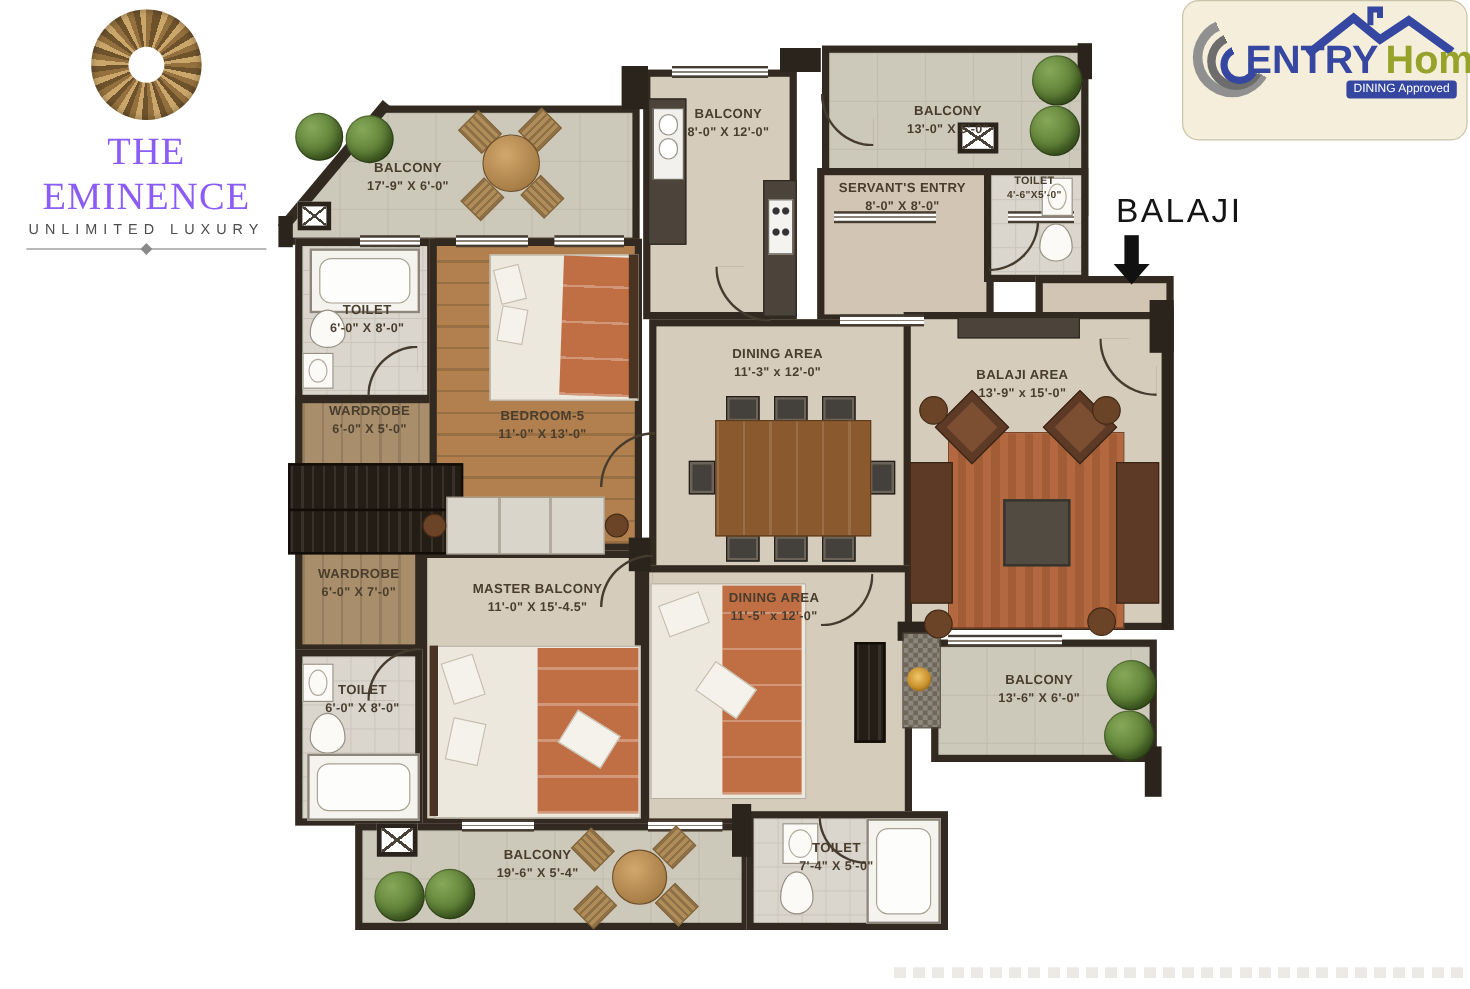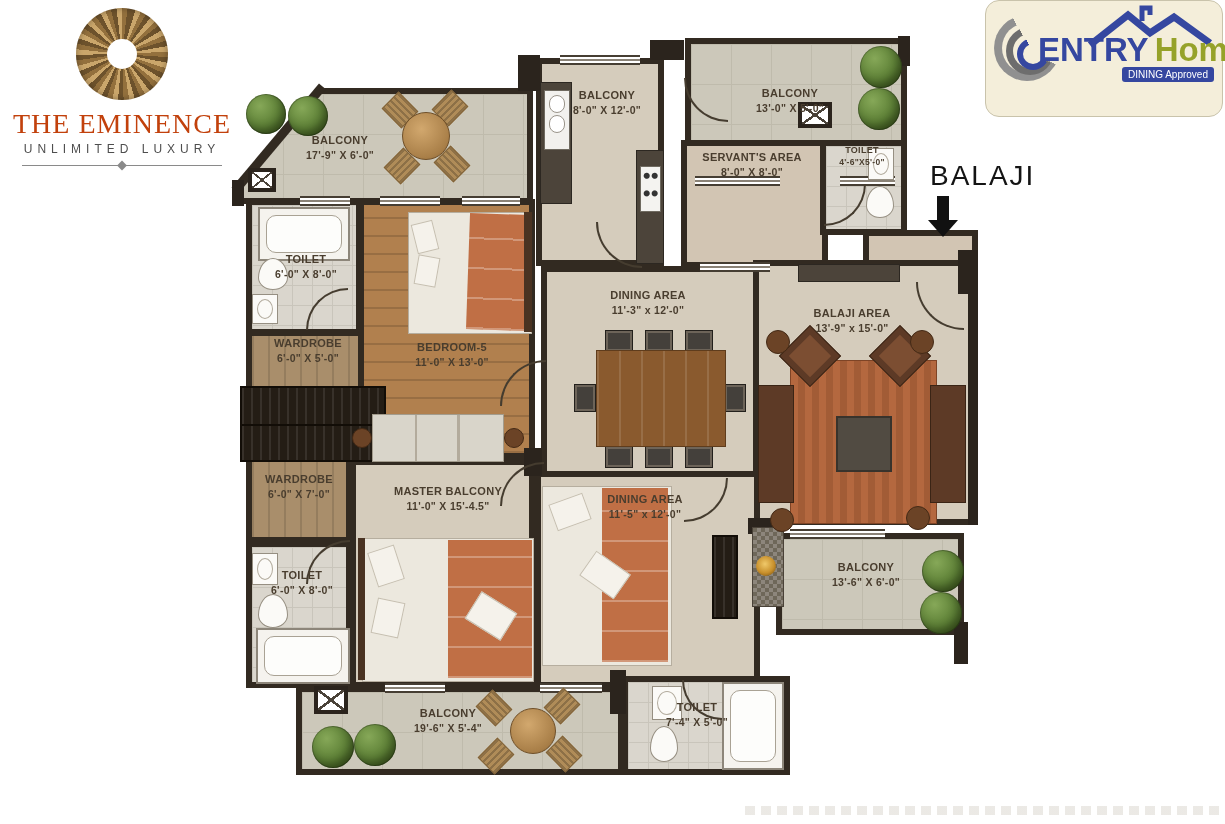--- a/index.html
+++ b/index.html
@@ -94,22 +94,22 @@
   .entry-arrow{position:absolute;left:928px;top:196px;width:30px;z-index:40;}
   .entry-arrow .shaft{width:12px;height:24px;background:#111;margin:0 auto;}
   .entry-arrow .head{width:0;height:0;border-left:15px solid transparent;
       border-right:15px solid transparent;border-top:17px solid #111;}
   
   .brand{position:absolute;left:8px;top:8px;width:228px;text-align:center;z-index:40;}
   .spiral{width:92px;height:92px;margin:0 auto;border-radius:50%;position:relative;
       background:repeating-conic-gradient(from 10deg,#6d522c 0 7deg,#caa66b 7deg 14deg,#93703d 14deg 21deg);
       box-shadow:inset 0 0 6px rgba(0,0,0,.35);}
   .spiral::after{content:"";position:absolute;inset:31px;background:#fff;border-radius:50%;}
-  .brand-title{margin-top:8px;font-family:"Liberation Serif",serif;font-size:28px;
-      color:#c2410c;letter-spacing:1px;}
+  .brand-title{margin-top:8px;font-family:"Liberation Serif",serif;font-size:32px;
+      color:#8b5cf6;letter-spacing:1px;}
   .brand-sub{margin-top:2px;font-size:12px;letter-spacing:5px;color:#4e4e4e;}
   .brand-divider{margin:9px auto 0;width:200px;border-top:1px solid #8a8a8a;position:relative;height:6px;}
   .brand-divider .diamond{position:absolute;left:50%;top:-4px;width:7px;height:7px;
       background:#8a8a8a;transform:translateX(-50%) rotate(45deg);}
   
   .agency{position:absolute;left:985px;top:0;width:238px;height:117px;z-index:40;
       background:#f4eeda;border:1px solid #c9c3ab;border-radius:14px;box-sizing:border-box;}
   .crescent{position:absolute;border-radius:50%;}
   .crescent::after{content:"";position:absolute;inset:8px;background:#f4eeda;border-radius:50%;}
   .c-outer{left:8px;top:14px;width:66px;height:66px;
@@ -334,21 +334,21 @@
   </div>
   <div class="lbl" style="left:607px;top:88px">
     <div>BALCONY</div>
     <div class="dims">8'-0" X 12'-0"</div>
   </div>
   <div class="lbl" style="left:790px;top:86px">
     <div>BALCONY</div>
     <div class="dims">13'-0" X 5'-0"</div>
   </div>
   <div class="lbl" style="left:752px;top:150px">
-    <div>SERVANT'S AREA</div>
+    <div>SERVANT'S ENTRY</div>
     <div class="dims">8'-0" X 8'-0"</div>
   </div>
   <div class="lbl sm" style="left:862px;top:144px">
     <div>TOILET</div>
     <div class="dims">4'-6"X5'-0"</div>
   </div>
   <div class="lbl" style="left:648px;top:288px">
     <div>DINING AREA</div>
     <div class="dims">11'-3" x 12'-0"</div>
   </div>

